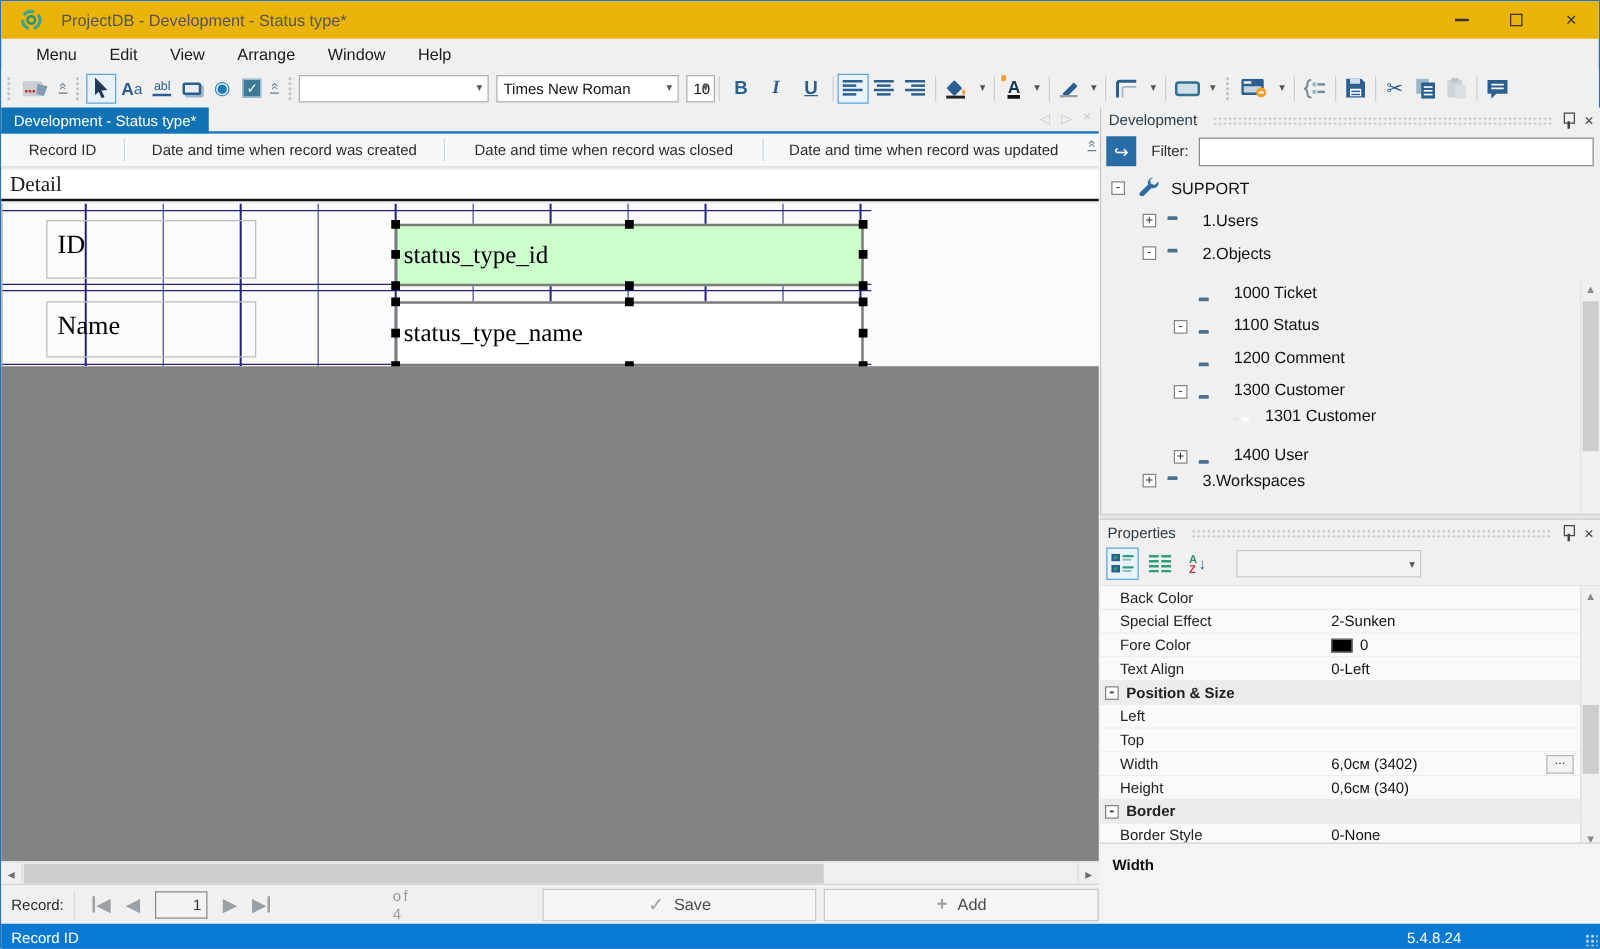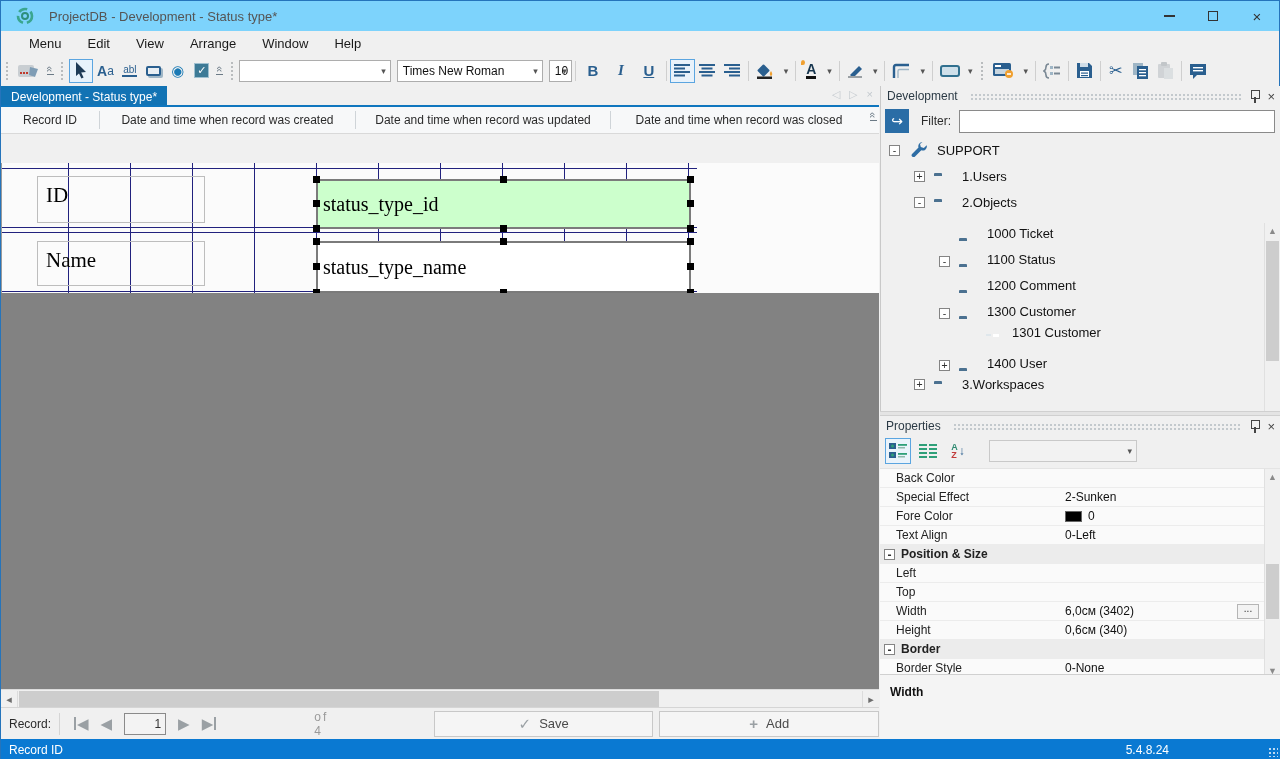--- a/index.html
+++ b/index.html
@@ -3,21 +3,21 @@
 <meta charset="utf-8">
 <style>
   * { margin:0; padding:0; box-sizing:border-box; }
   html,body { width:1280px; height:759px; overflow:hidden;
     font-family:"Liberation Sans","DejaVu Sans",sans-serif; font-size:12px; color:#1a1a1a; }
   #app { position:relative; width:1280px; height:759px; background:#f0f0f0;
     border:1px solid #2574bb; }
 
   
   #titlebar { position:absolute; left:0; top:0; width:100%; height:30px;
-    background:#7dd3fc; display:flex; align-items:center; }
+    background:#eab308; display:flex; align-items:center; }
   #logo { width:20px; height:20px; margin-left:14px; }
   #title-text { margin-left:14px; color:#555; font-size:13px; }
   #win-controls { position:absolute; right:0; top:0; height:30px; display:flex; }
   .winbtn { width:44px; height:30px; display:flex; align-items:center; justify-content:center; color:#333; }
   .glyph-min { width:11px; height:0; border-bottom:2px solid #333; }
   .glyph-max { width:10px; height:10px; border:1.5px solid #333; }
   .glyph-close { font-size:15px; line-height:1; }
 
   
   #menubar { position:absolute; left:0; top:30px; width:100%; height:24px;
@@ -451,28 +451,31 @@
       <span>◁</span>
       <span>▷</span>
       <span>×</span>
     </div>
     <div class="underline"></div>
   </div>
 
   <div id="colheaders">
     <div class="colh">Record ID</div>
     <div class="colh">Date and time when record was created</div>
+    <div class="colh">Date and time when record was closed</div>
     <div class="colh">Date and time when record was updated</div>
-    <div class="colh">Date and time when record was closed</div>
     <div class="chevron-more">
         <span class="dbl">«</span>
         <span class="bar"></span>
       </div>
   </div>
 
+  <div id="detail-band">
+    <span>Detail</span>
+  </div>
 
   <div id="design-grid">
     <div class="hline" style="top:5px;"></div>
     <div class="hline" style="top:64px;"></div>
     <div class="hline" style="top:69px;"></div>
     <div class="hline" style="top:128px;"></div>
   </div>
   <div id="design-right-fill"></div>
 
   <div class="fld-label" style="left:36px; top:175px; width:168px; height:47px;">ID</div>

